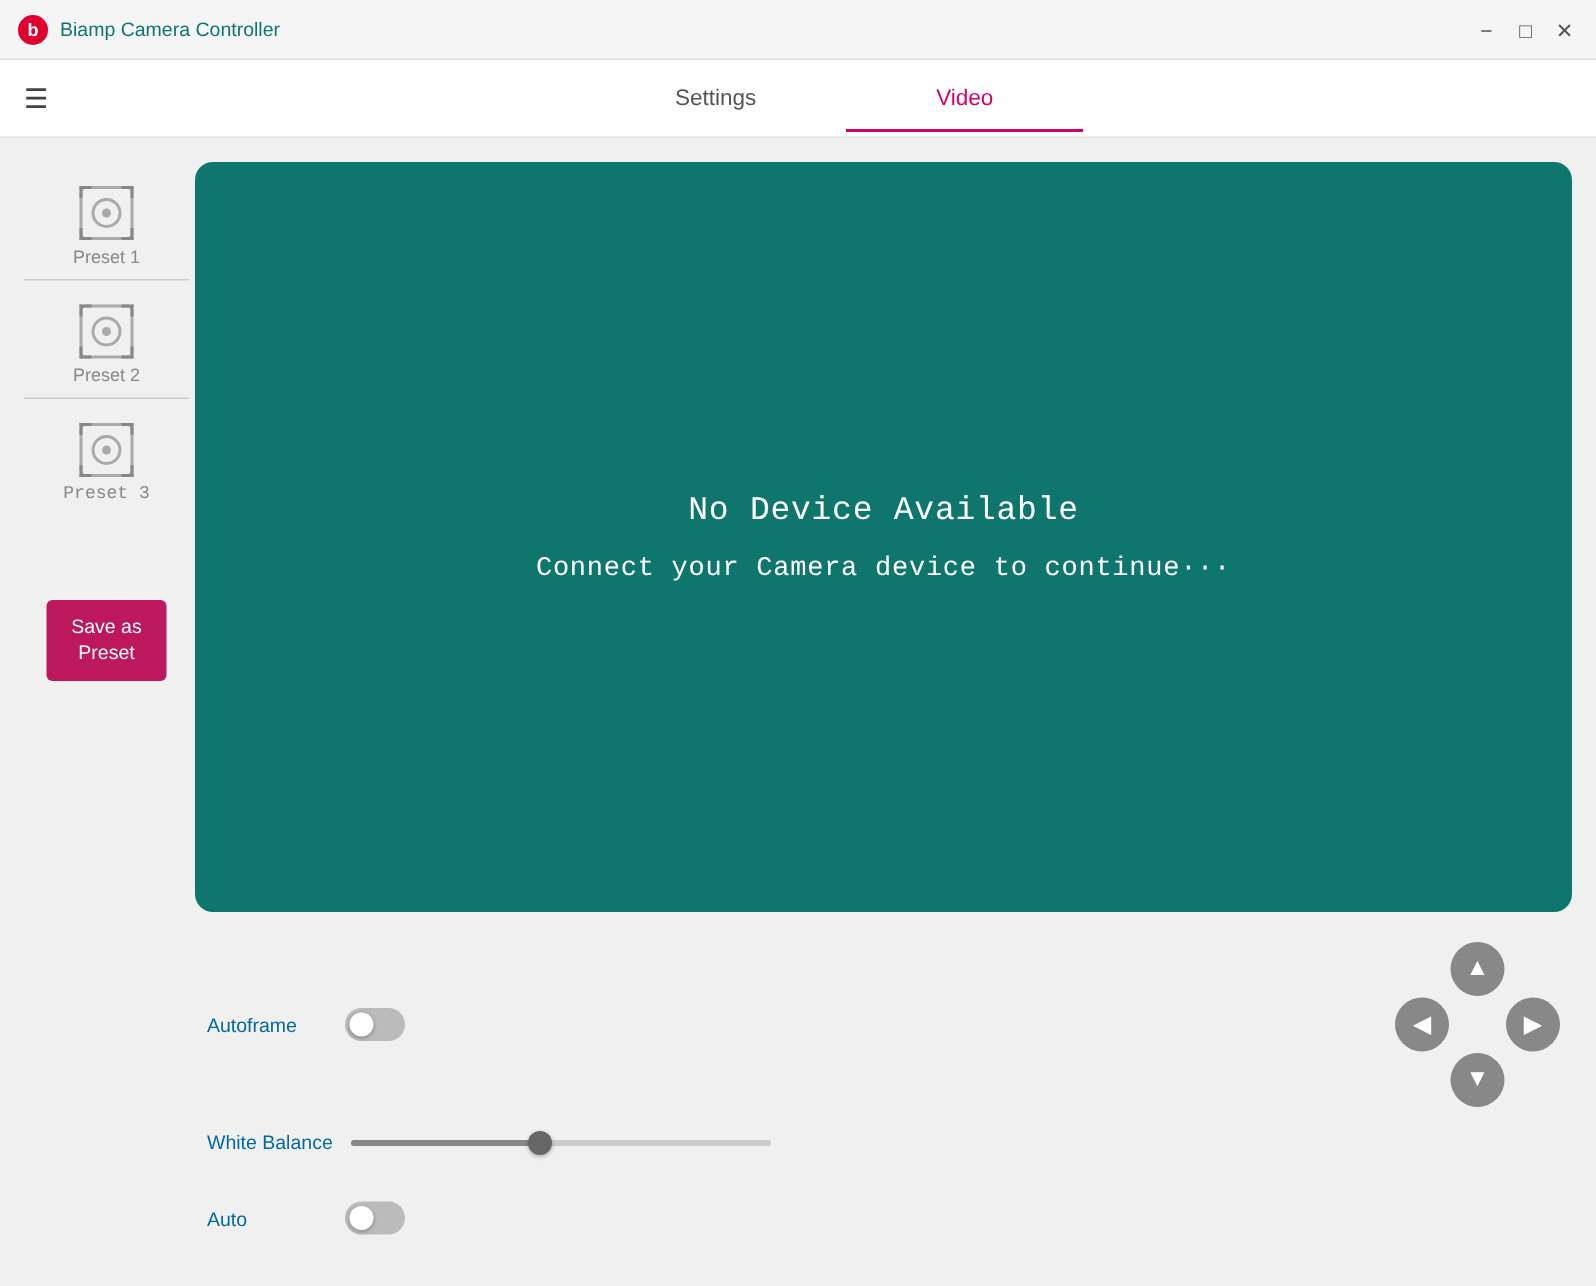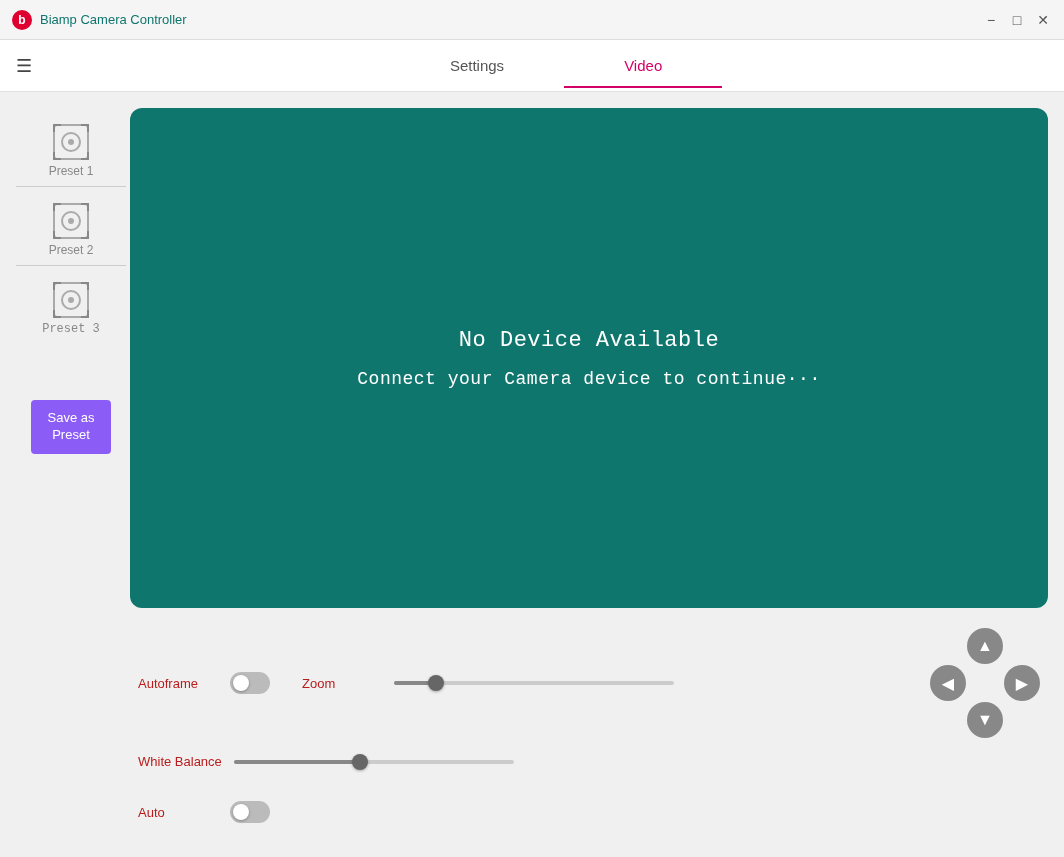--- a/index.html
+++ b/index.html
@@ -206,21 +206,21 @@
     }
 
     .preset-label {
       font-size: 12px;
       color: #888;
       text-align: center;
     }
 
     .save-preset-btn {
       margin-top: 48px;
-      background: #8b5cf6;
+      background: #be185d;
       color: #fff;
       border: none;
       border-radius: 4px;
       padding: 10px 14px;
       font-size: 13px;
       cursor: pointer;
       text-align: center;
       line-height: 1.3;
       width: 80px;
     }
@@ -261,21 +261,21 @@
     }
 
     .control-group {
       display: flex;
       align-items: center;
       gap: 12px;
     }
 
     .control-label {
       font-size: 13px;
-      color: #b91c1c;
+      color: #0369a1;
       min-width: 80px;
     }
 
     
     .toggle-switch {
       width: 40px;
       height: 22px;
       background: #bbb;
       border-radius: 11px;
       position: relative;
@@ -428,27 +428,20 @@
 
       <div class="bottom-controls">
 
         <div style="display:flex; align-items:center; gap:32px;">
 
           <div class="control-group">
             <span class="control-label">Autoframe</span>
             <div class="toggle-switch"></div>
           </div>
 
-          <div class="control-group">
-            <span class="control-label">Zoom</span>
-            <div class="slider-track">
-              <div class="slider-fill" style="width:15%;"></div>
-              <div class="slider-thumb" style="left:15%;"></div>
-            </div>
-          </div>
 
           <div class="dpad-container">
             <div class="dpad">
               <button class="dpad-btn dpad-up">▲</button>
               <button class="dpad-btn dpad-left">◀</button>
               <button class="dpad-btn dpad-right">▶</button>
               <button class="dpad-btn dpad-down">▼</button>
             </div>
           </div>
         </div>

